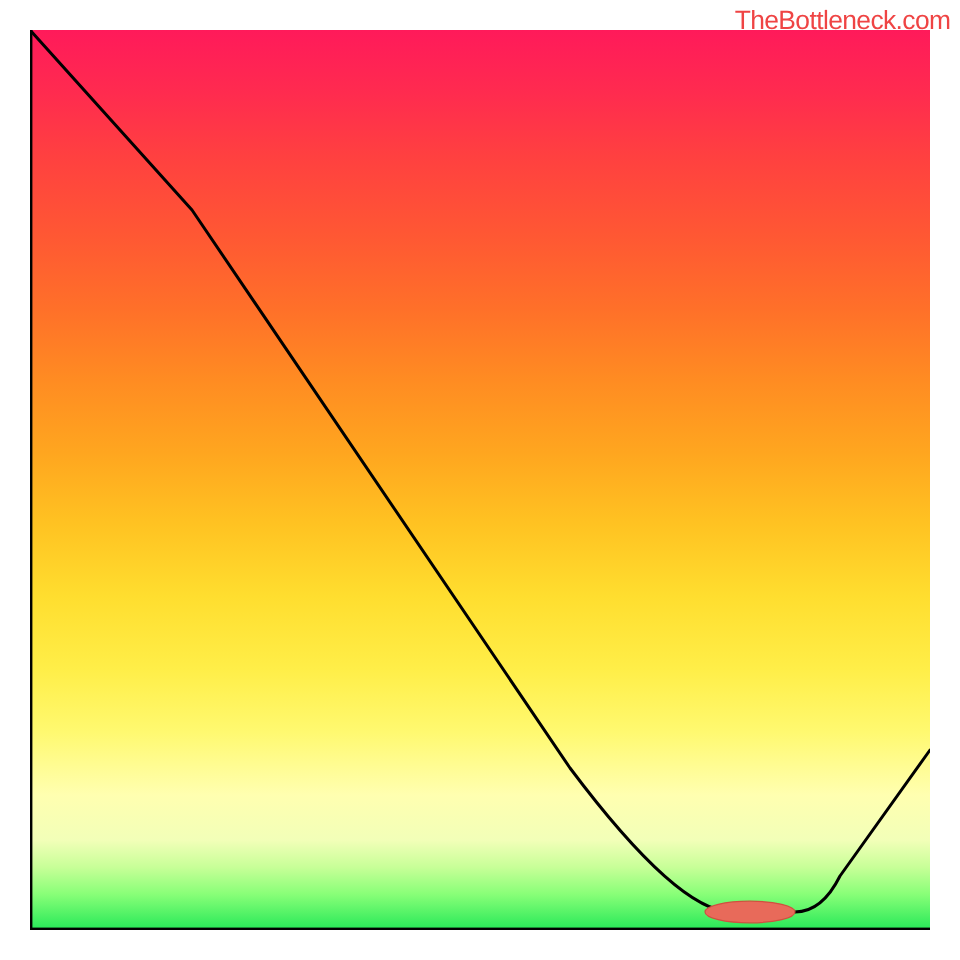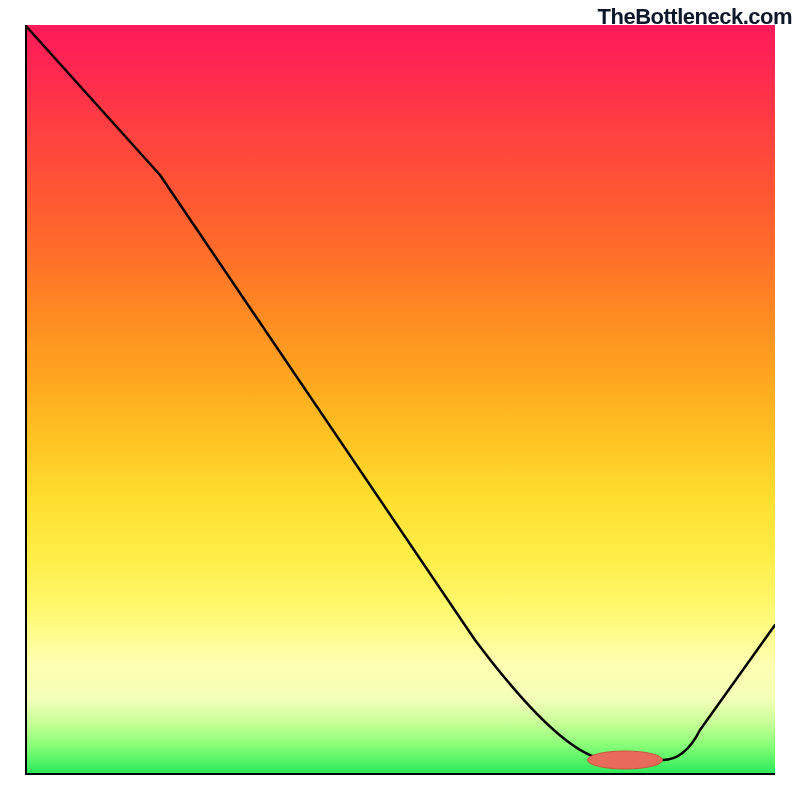--- a/index.html
+++ b/index.html
@@ -1,18 +1,18 @@
 <!DOCTYPE html>
 <html><head>
   <meta charset="utf-8">
   <style>
     * { margin: 0; padding: 0; box-sizing: border-box; }
     body { width: 800px; height: 800px; overflow: hidden; font-family: Arial, sans-serif; position: relative; }
     .chart-container { width: 800px; height: 800px; position: relative; background: #fff; }
-    .watermark { position: absolute; top: 4px; right: 8px; font-size: 22px; font-weight: bold; color: #0f172a; z-index: 10; letter-spacing: -0.5px; }
+    .watermark { position: absolute; top: 4px; right: 8px; font-size: 22px; font-weight: normal; color: #ef4444; z-index: 10; letter-spacing: -0.5px; }
     .plot-area { position: absolute; left: 25px; top: 25px; width: 750px; height: 750px; background: linear-gradient(to bottom,
       #ff1a5a 0%,
       #ff2b4f 7%,
       #ff4040 14%,
       #ff5833 23%,
       #ff7029 31%,
       #ff8c22 39%,
       #ffa61f 47%,
       #ffc322 55%,
       #ffde2f 63%,

